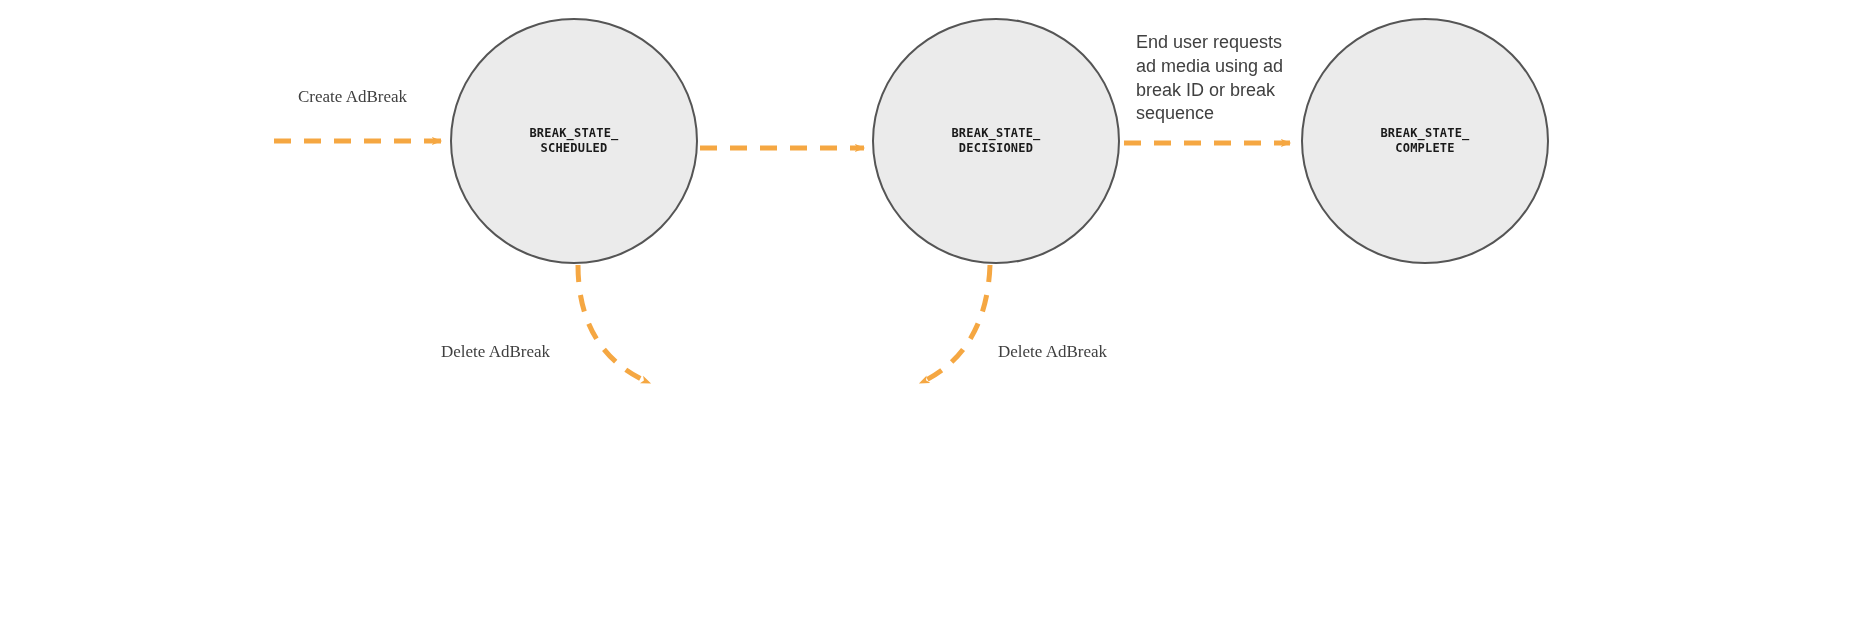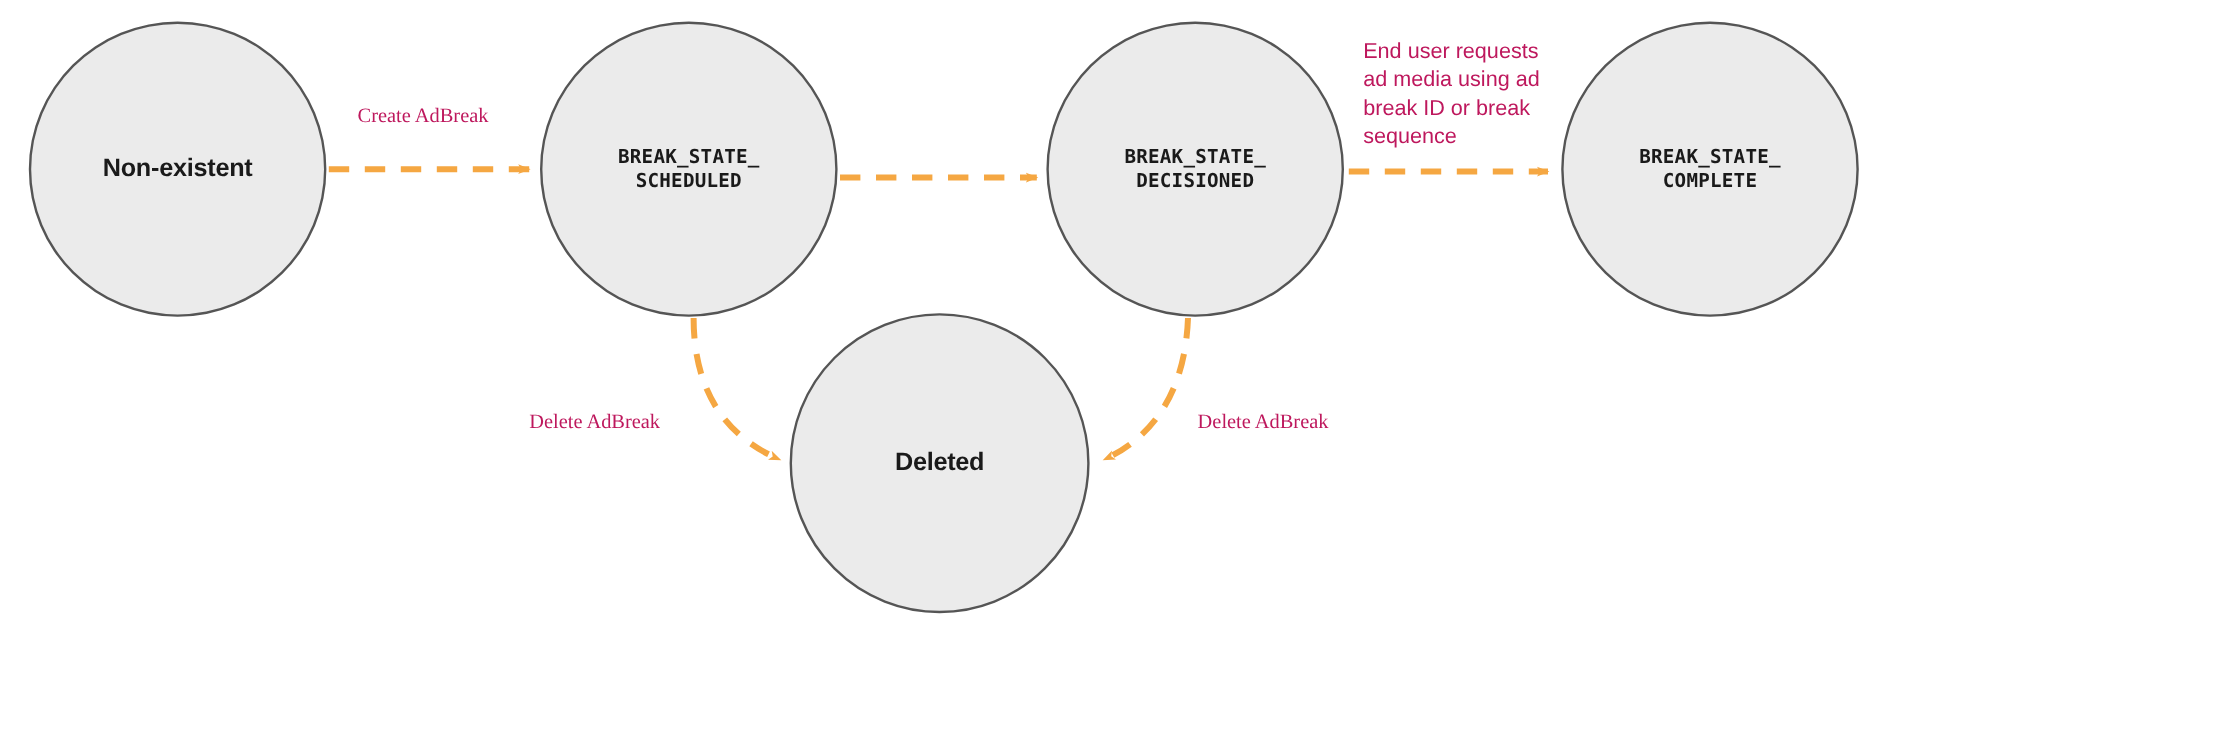--- a/index.html
+++ b/index.html
@@ -44,26 +44,26 @@
     white-space: pre-line;
     pointer-events: none;
   }
   .label-sans {
     font-family: "Liberation Sans", sans-serif;
     font-size: 21px;
     letter-spacing: -0.2px;
   }
   .label-mono {
     font-family: "DejaVu Sans Mono", monospace;
-    font-size: 16px;
+    font-size: 12px;
     letter-spacing: 0.2px;
   }
   .edge-label {
     position: absolute;
-    color: #be185d;
+    color: #404040;
     line-height: 1.32;
     white-space: pre-line;
     pointer-events: none;
   }
   .elabel-mono {
     font-family: Liberation Serif, serif;
     font-size: 17px;
   }
   .elabel-sans {
     font-family: "Liberation Sans", sans-serif;
@@ -99,42 +99,36 @@
 
     <line x1="700" y1="148" x2="864" y2="148" stroke="#f5a742" stroke-width="5" stroke-dasharray="17 13" stroke-linecap="butt" marker-end="url(#arrow-right)"></line>
 
     <line x1="1124" y1="143" x2="1290" y2="143" stroke="#f5a742" stroke-width="5" stroke-dasharray="17 13" stroke-linecap="butt" marker-end="url(#arrow-right)"></line>
 
     <path d="M 578,265 C 578,320 600,362 650,383" fill="none" stroke="#f5a742" stroke-width="5" stroke-dasharray="17 13" stroke-linecap="butt" marker-end="url(#arrow-curve)"></path>
 
     <path d="M 990,265 C 988,320 966,362 920,383" fill="none" stroke="#f5a742" stroke-width="5" stroke-dasharray="17 13" stroke-linecap="butt" marker-end="url(#arrow-curve)"></path>
   </svg>
 
-  <div class="node" style="left:24px; top:18px; width:248px; height:246px;">
-    <span class="node-label label-sans">Non-existent</span>
-  </div>
 
   <div class="node" style="left:450px; top:18px; width:248px; height:246px;">
     <span class="node-label label-mono">BREAK_STATE_
 SCHEDULED</span>
   </div>
 
   <div class="node" style="left:872px; top:18px; width:248px; height:246px;">
     <span class="node-label label-mono">BREAK_STATE_
 DECISIONED</span>
   </div>
 
   <div class="node" style="left:1301px; top:18px; width:248px; height:246px;">
     <span class="node-label label-mono">BREAK_STATE_
 COMPLETE</span>
   </div>
 
-  <div class="node" style="left:658px; top:261px; width:250px; height:250px;">
-    <span class="node-label label-sans">Deleted</span>
-  </div>
 
   <div class="edge-label elabel-mono" style="left:298px; top:86px;">Create AdBreak</div>
 
 
   <div class="edge-label elabel-sans" style="left:1136px; top:31px;">End user requests
 ad media using ad
 break ID or break
 sequence</div>
 
   <div class="edge-label elabel-mono" style="left:441px; top:341px;">Delete AdBreak</div>

